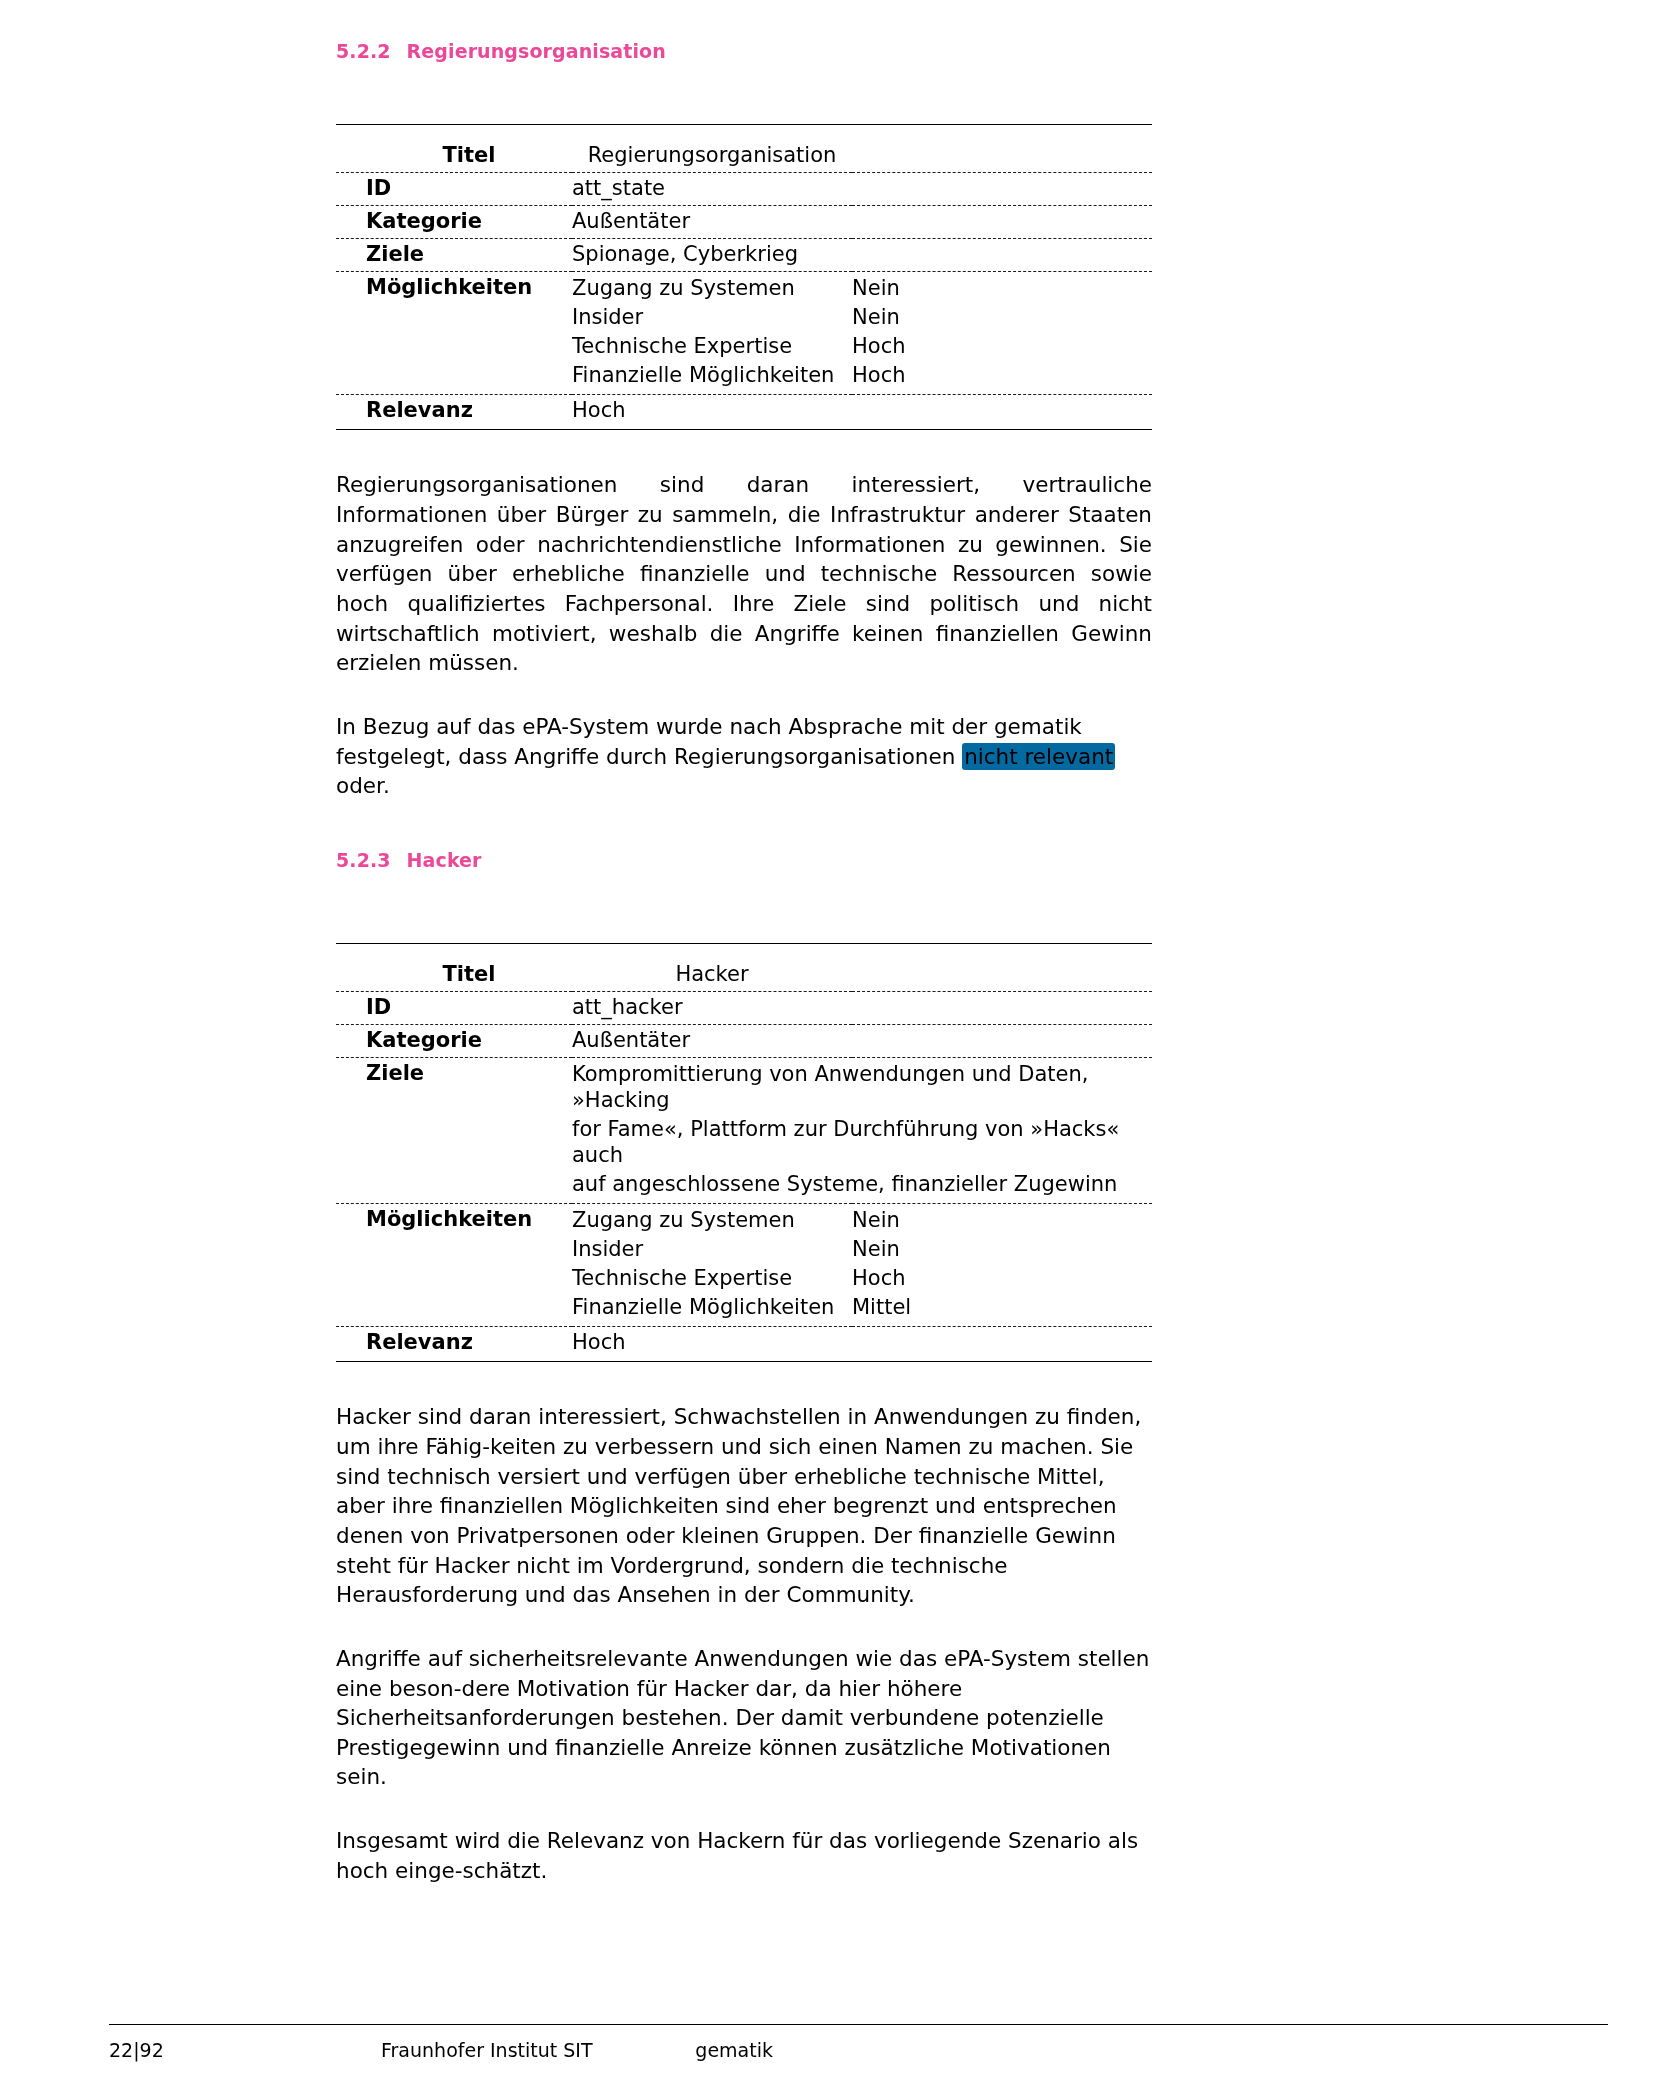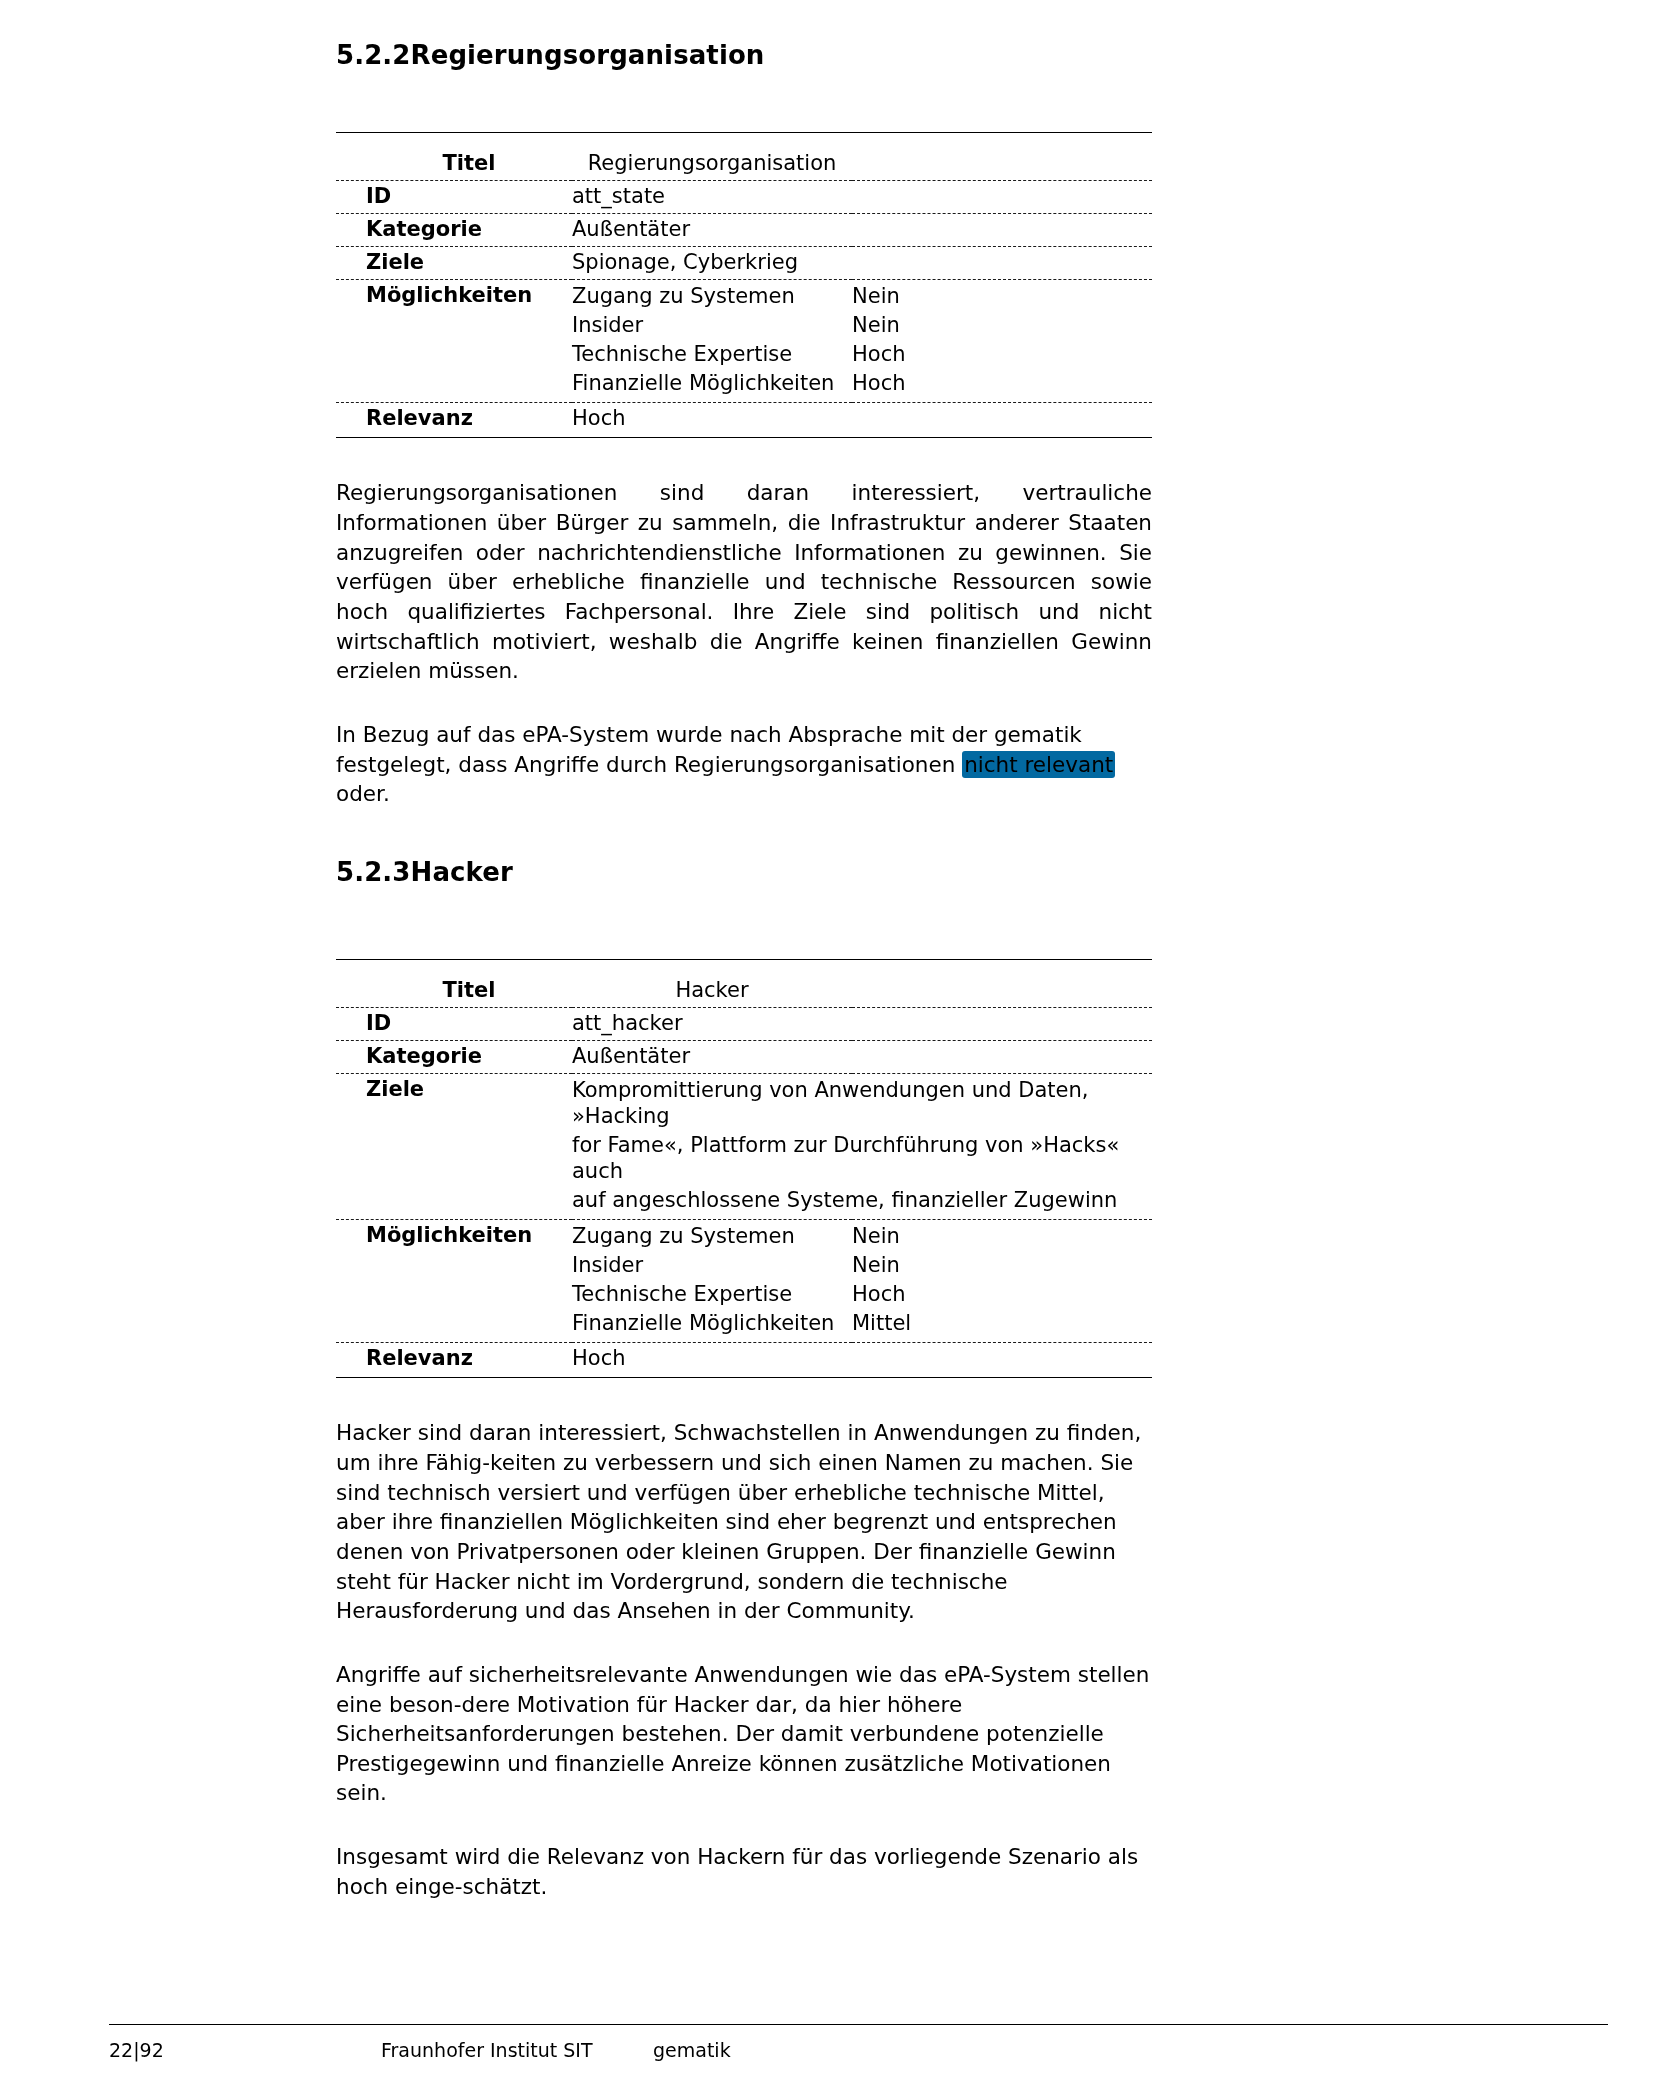--- a/index.html
+++ b/index.html
@@ -24,25 +24,26 @@
   
   .content {
     position: absolute;
     left: 336px;
     top: 0;
     width: 816px;
   }
 
   
   .h3 {
-    font-size: 26px;
+    font-size: 19px;
     font-weight: bold;
     letter-spacing: 0.1px;
     display: flex;
-    color: #000000;
+    gap: 16px;
+    color: #ec4899;
   }
   .h3 .num { white-space: nowrap; }
 
   
   .spec-table {
     width: 100%;
     border-collapse: collapse;
     font-size: 21px;
     line-height: 1.24;
   }
@@ -112,21 +113,21 @@
     margin-bottom: 14px;
   }
   .footer-row {
     display: flex;
     font-size: 19px;
     line-height: 1.2;
   }
   .f-page { width: 272px; }
   .f-inst { width: 272px; }
   .f-title { flex: 1; }
-  .f-brand { width: 120px; }
+  .f-brand { width: 120px; text-align: right; }
 </style>
 </head>
 <body>
 
 <div class="page">
   <div class="content">
 
     <div class="sp-40"></div>
 
     <div class="h3">

